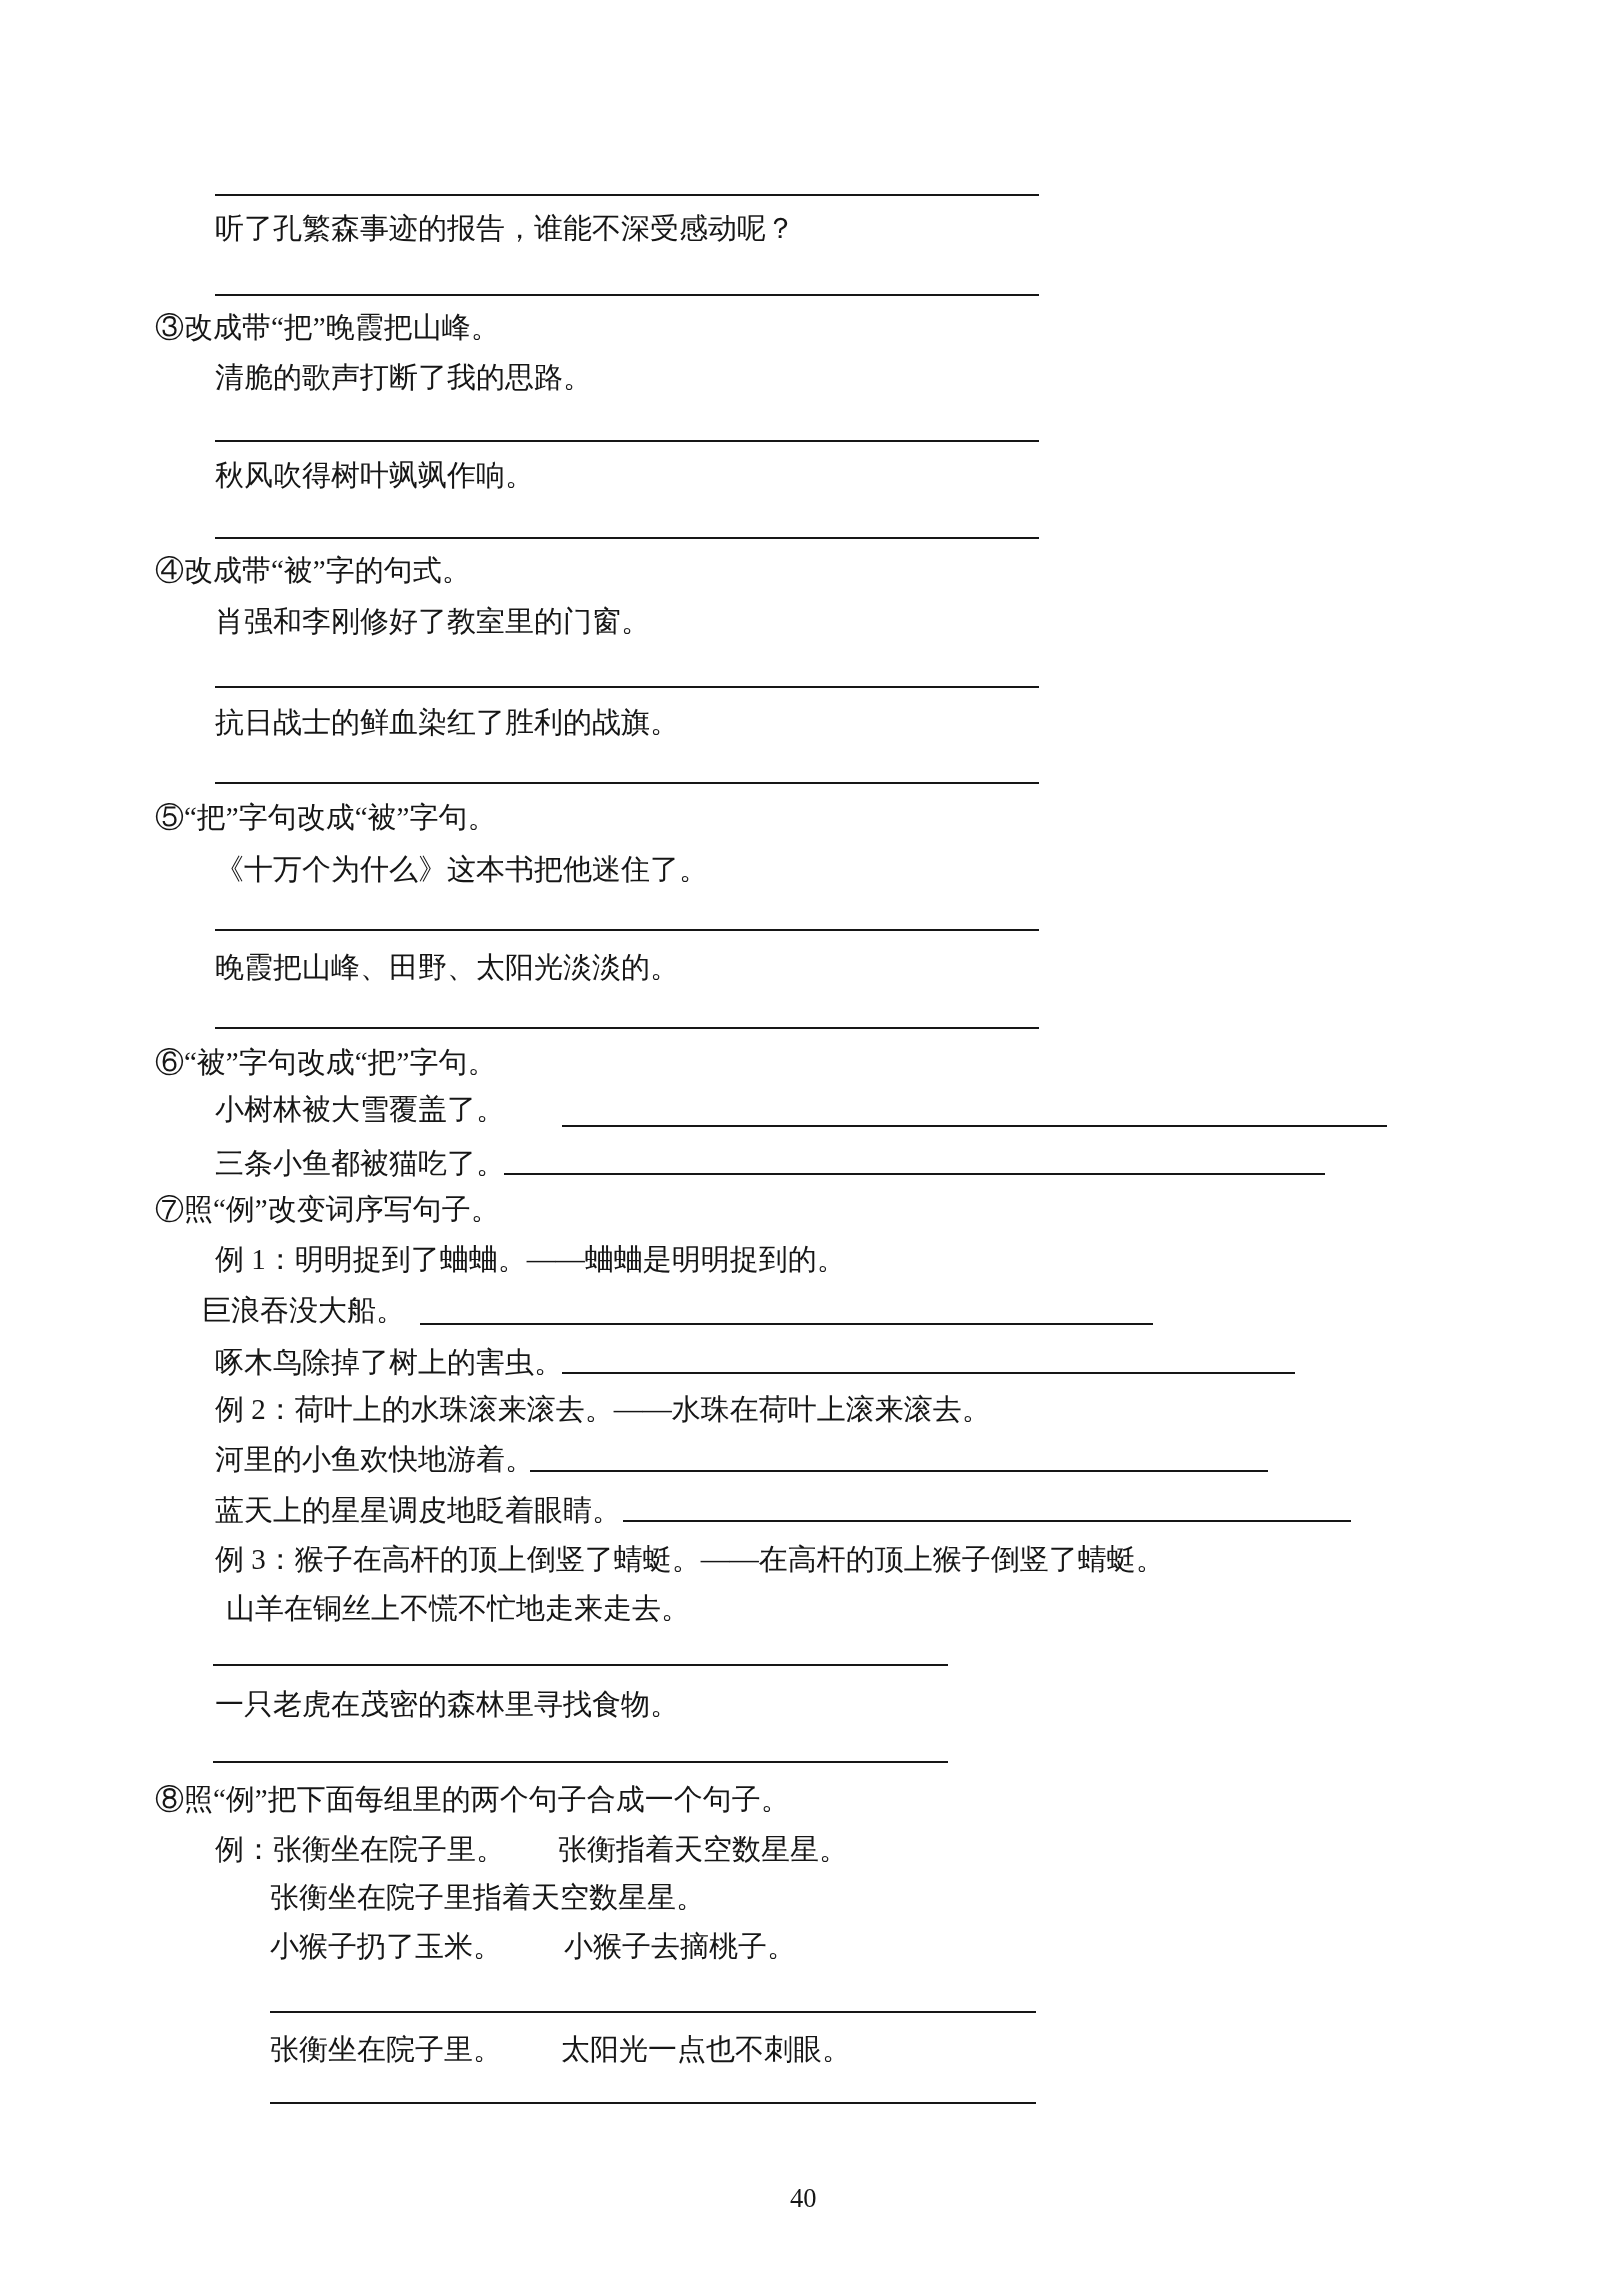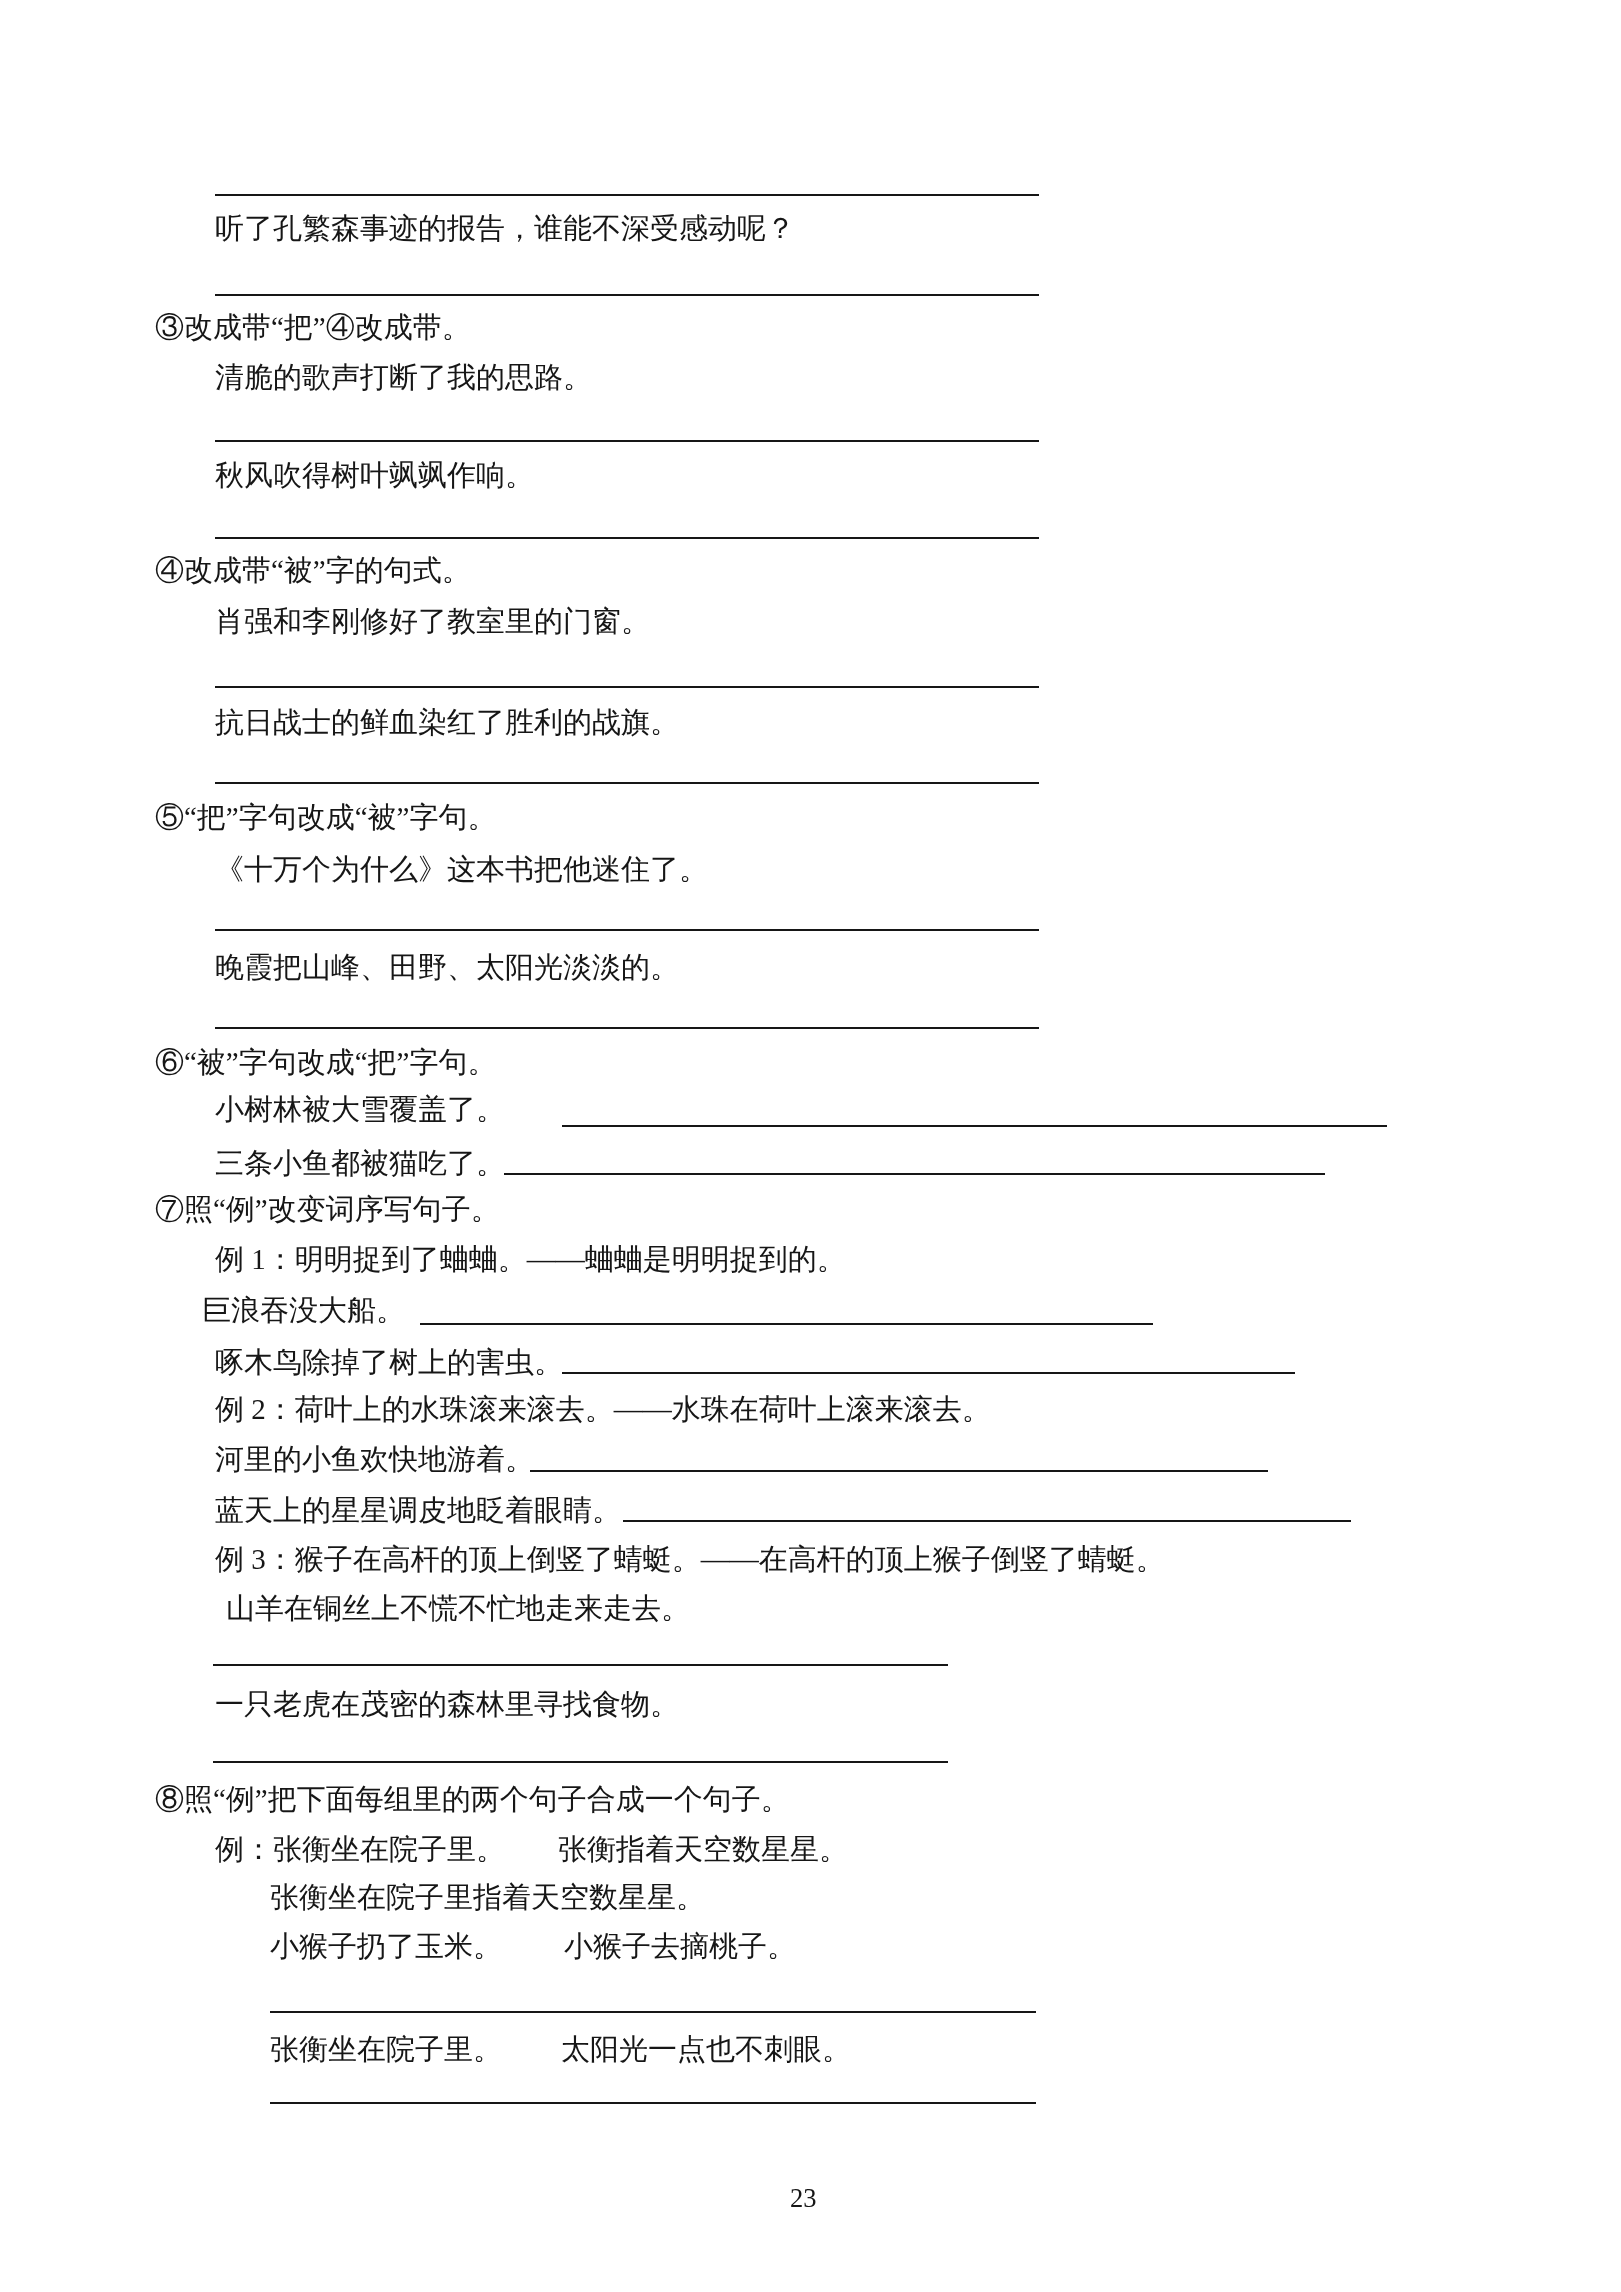--- a/index.html
+++ b/index.html
@@ -35,21 +35,21 @@
   }
 </style>
 </head>
 <body>
 
 <div class="page">
   <div id="rows-root">
       <div class="rule" style="top: 194px; left: 215px; width: 824px;"></div>
       <div class="doc-text" style="top: 212px; left: 215px;">听了孔繁森事迹的报告，谁能不深受感动呢？</div>
       <div class="rule" style="top: 294px; left: 215px; width: 824px;"></div>
-      <div class="doc-text" style="top: 311px; left: 155px;">③改成带“把”④改成带。</div>
+      <div class="doc-text" style="top: 311px; left: 155px;">③改成带“把”晚霞把山峰。</div>
       <div class="doc-text" style="top: 361px; left: 215px;">清脆的歌声打断了我的思路。</div>
       <div class="rule" style="top: 440px; left: 215px; width: 824px;"></div>
       <div class="doc-text" style="top: 459px; left: 215px;">秋风吹得树叶飒飒作响。</div>
       <div class="rule" style="top: 537px; left: 215px; width: 824px;"></div>
       <div class="doc-text" style="top: 554px; left: 155px;">④改成带“被”字的句式。</div>
       <div class="doc-text" style="top: 605px; left: 215px;">肖强和李刚修好了教室里的门窗。</div>
       <div class="rule" style="top: 686px; left: 215px; width: 824px;"></div>
       <div class="doc-text" style="top: 706px; left: 215px;">抗日战士的鲜血染红了胜利的战旗。</div>
       <div class="rule" style="top: 782px; left: 215px; width: 824px;"></div>
       <div class="doc-text" style="top: 801px; left: 155px;">⑤“把”字句改成“被”字句。</div>
@@ -82,15 +82,15 @@
       <div class="doc-text" style="top: 1833px; left: 215px;">例：张衡坐在院子里。</div>
       <div class="doc-text" style="top: 1833px; left: 558px;">张衡指着天空数星星。</div>
       <div class="doc-text" style="top: 1881px; left: 270px;">张衡坐在院子里指着天空数星星。</div>
       <div class="doc-text" style="top: 1930px; left: 270px;">小猴子扔了玉米。</div>
       <div class="doc-text" style="top: 1930px; left: 564px;">小猴子去摘桃子。</div>
       <div class="rule" style="top: 2011px; left: 270px; width: 766px;"></div>
       <div class="doc-text" style="top: 2033px; left: 270px;">张衡坐在院子里。</div>
       <div class="doc-text" style="top: 2033px; left: 561px;">太阳光一点也不刺眼。</div>
       <div class="rule" style="top: 2102px; left: 270px; width: 766px;"></div>
     </div>
-  <div class="page-number" style="top: 2184px; left: 790px;">23</div>
+  <div class="page-number" style="top: 2184px; left: 790px;">40</div>
 </div>
 
 
 </body></html>

